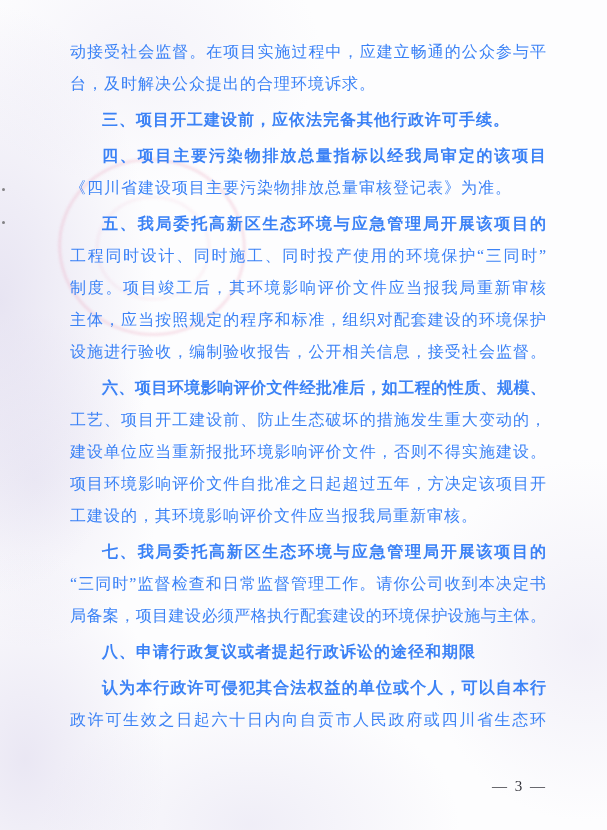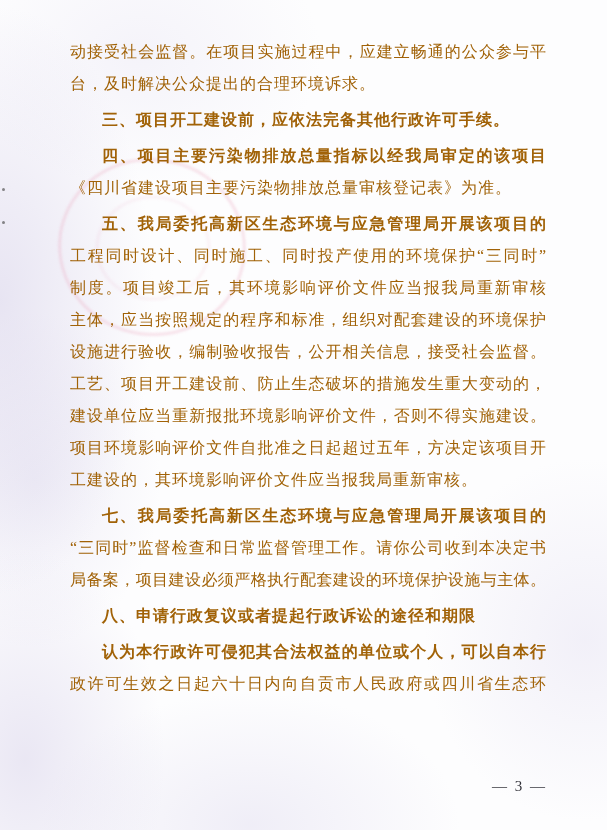--- a/index.html
+++ b/index.html
@@ -72,21 +72,21 @@
     left: 70px;
     top: 36px;
     width: 476px;
   }
   .ln {
     font-size: 16px;
     line-height: 32px;
     height: 32px;
     letter-spacing: 1px;
     white-space: nowrap;
-    color: #a16207;
+    color: #3b82f6;
   }
   .ln.j {
     letter-spacing: 0;
     white-space: normal;
     text-align: justify;
     text-align-last: justify;
   }
   .ind { padding-left: 32px; }
   .ps  { margin-top: 4px; font-weight: bold; }
 
@@ -113,20 +113,21 @@
     <div class="ln j">动接受社会监督。在项目实施过程中，应建立畅通的公众参与平</div>
     <div class="ln">台，及时解决公众提出的合理环境诉求。</div>
     <div class="ln ind ps">三、项目开工建设前，应依法完备其他行政许可手续。</div>
     <div class="ln j ind ps">四、项目主要污染物排放总量指标以经我局审定的该项目</div>
     <div class="ln">《四川省建设项目主要污染物排放总量审核登记表》为准。</div>
     <div class="ln j ind ps">五、我局委托高新区生态环境与应急管理局开展该项目的</div>
     <div class="ln j">工程同时设计、同时施工、同时投产使用的环境保护“三同时”</div>
     <div class="ln j">制度。项目竣工后，其环境影响评价文件应当报我局重新审核</div>
     <div class="ln j">主体，应当按照规定的程序和标准，组织对配套建设的环境保护</div>
     <div class="ln j">设施进行验收，编制验收报告，公开相关信息，接受社会监督。</div>
+    <div class="ln j ind ps">六、项目环境影响评价文件经批准后，如工程的性质、规模、</div>
     <div class="ln j">工艺、项目开工建设前、防止生态破坏的措施发生重大变动的，</div>
     <div class="ln j">建设单位应当重新报批环境影响评价文件，否则不得实施建设。</div>
     <div class="ln j">项目环境影响评价文件自批准之日起超过五年，方决定该项目开</div>
     <div class="ln">工建设的，其环境影响评价文件应当报我局重新审核。</div>
     <div class="ln j ind ps">七、我局委托高新区生态环境与应急管理局开展该项目的</div>
     <div class="ln j">“三同时”监督检查和日常监督管理工作。请你公司收到本决定书</div>
     <div class="ln j">局备案，项目建设必须严格执行配套建设的环境保护设施与主体。</div>
     <div class="ln ind ps">八、申请行政复议或者提起行政诉讼的途径和期限</div>
     <div class="ln j ind ps">认为本行政许可侵犯其合法权益的单位或个人，可以自本行</div>
     <div class="ln j">政许可生效之日起六十日内向自贡市人民政府或四川省生态环</div>

